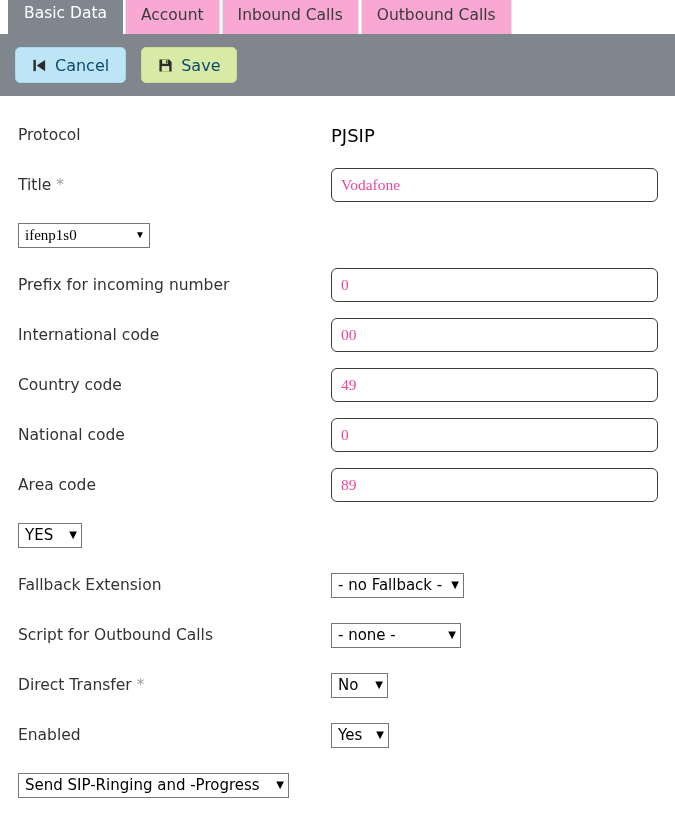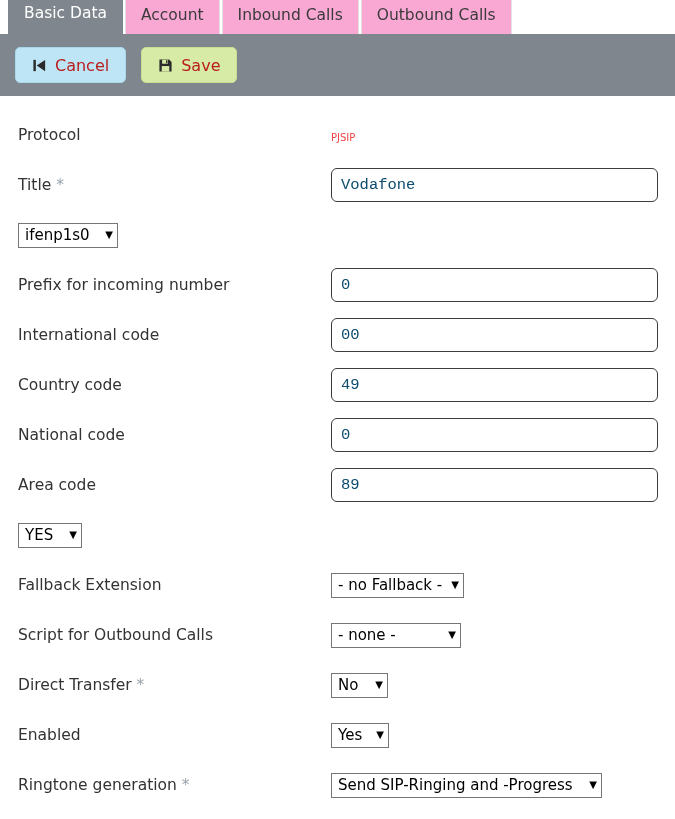--- a/index.html
+++ b/index.html
@@ -56,21 +56,21 @@
     gap: 15px;
   }
   .tbtn {
     display: inline-flex;
     align-items: center;
     gap: 8px;
     height: 36px;
     padding: 0 16px;
     border-radius: 5px;
     font-size: 16px;
-    color: #b91c1c;
+    color: #0c4a6e;
     cursor: pointer;
     user-select: none;
     white-space: nowrap;
   }
   .tbtn.cancel { background: #bde5f5; border: 1px solid #a9d8ea; }
   .tbtn.save   { background: #d7eaa6; border: 1px solid #c9de93; }
   .tbtn svg { display: block; }
 
   
   #form {
@@ -89,31 +89,31 @@
     color: #333333;
     white-space: nowrap;
   }
   .req {
     color: #9aa4ad;
     font-size: 15.5px;
   }
   .field { flex: 1 1 auto; }
 
   .static-val {
-    font-size: 10px;
-    color: #ef4444;
+    font-size: 18px;
+    color: #000000;
   }
 
   input.txt {
     width: 327px;
     height: 34px;
     padding: 0 9px;
     font-size: 15.5px;
-    font-family: Liberation Mono, monospace;
-    color: #0c4a6e;
+    font-family: Liberation Serif, serif;
+    color: #ec4899;
     background: #ffffff;
     border: 1px solid #3c3c3c;
     border-radius: 6px;
     outline: none;
   }
 
   .sel {
     display: inline-flex;
     align-items: center;
     justify-content: space-between;
@@ -127,21 +127,21 @@
     cursor: pointer;
     user-select: none;
     white-space: nowrap;
   }
   .sel .caret {
     margin-left: 8px;
     font-size: 10px;
     line-height: 1;
     color: #000000;
   }
-  .sel.w-iface  { width: 100px; }
+  .sel.w-iface  { width: 132px; font-family: Liberation Serif, serif; }
   .sel.w-yesno  { width: 64px; }
   .sel.w-fb     { width: 133px; }
   .sel.w-script { width: 130px; }
   .sel.w-no     { width: 57px; }
   .sel.w-yes    { width: 58px; }
   .sel.w-ring   { width: 271px; }
 </style>
 </head>
 <body>
 
@@ -289,21 +289,20 @@
     <div class="label"><span>Enabled</span></div>
     <div class="field">
       <div class="sel w-yes">
         <span>Yes</span>
         <span class="caret">▼</span>
       </div>
     </div>
   </div>
 
   <div class="row">
-    <div class="label"><span>Ringtone generation</span> <span class="req">*</span></div>
     <div class="field">
       <div class="sel w-ring">
         <span>Send SIP-Ringing and -Progress</span>
         <span class="caret">▼</span>
       </div>
     </div>
   </div>
 
 </div>
 

